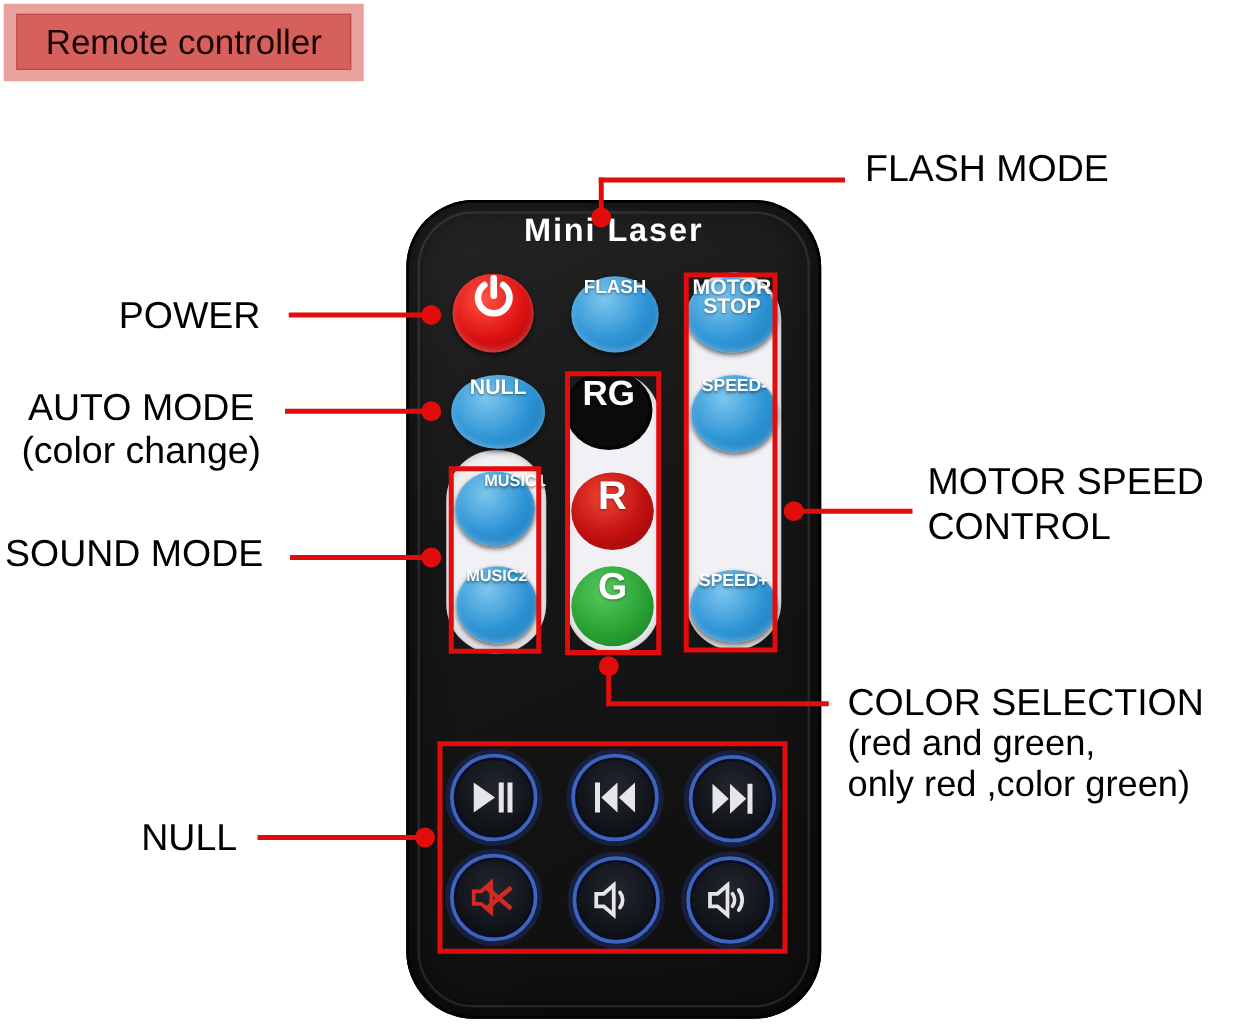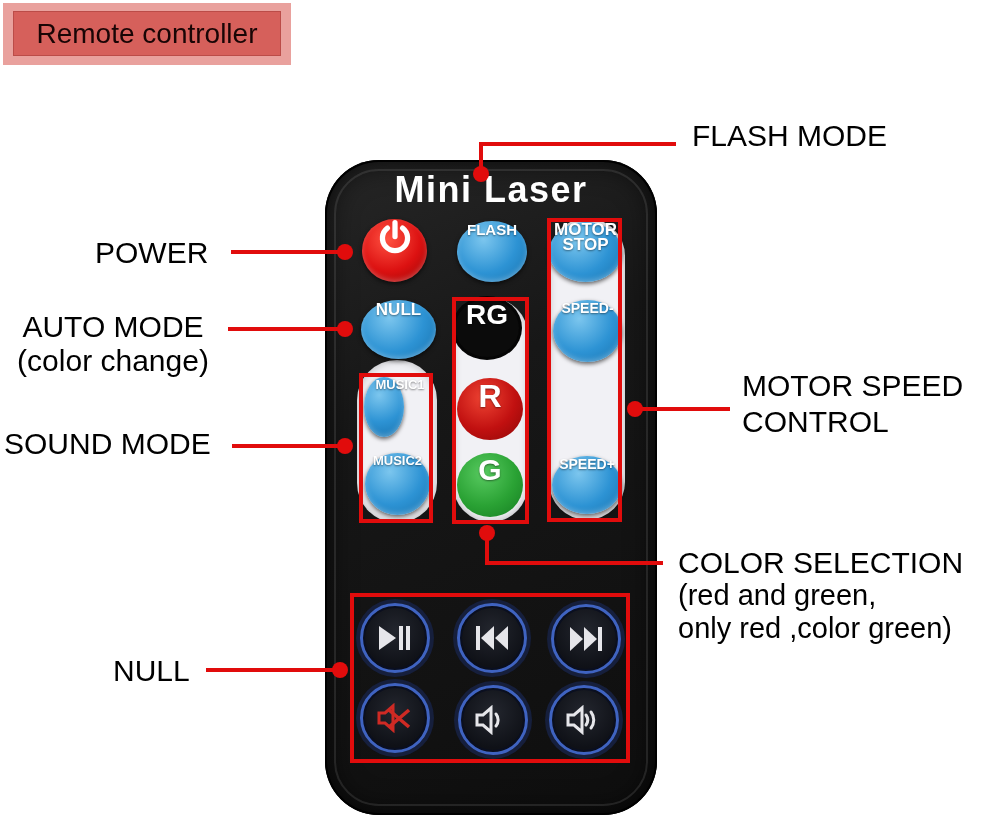--- a/index.html
+++ b/index.html
@@ -12,21 +12,21 @@
              border:1px solid #bb4c48;display:flex;align-items:center;justify-content:center;}
   .tag-inner span{font-size:28px;color:#190505;}
 
   
   .remote{position:absolute;left:325px;top:160px;width:332px;height:655px;border-radius:54px;
           background:linear-gradient(155deg,#262626 0%,#171717 35%,#0e0e0e 100%);
           box-shadow:inset 0 0 0 2px #000, inset 0 0 30px rgba(0,0,0,.85);}
   .remote::after{content:"";position:absolute;inset:9px;border-radius:45px;
           border:2px solid rgba(150,150,150,.18);pointer-events:none;}
   .brand{position:absolute;left:0;right:0;top:9px;text-align:center;color:#fff;
-         font-weight:bold;font-size:36px;letter-spacing:1.5px;}
+         font-weight:bold;font-size:26px;letter-spacing:1.5px;}
 
   .strip{position:absolute;background:#f1f1f5;box-shadow:inset 0 0 8px rgba(0,0,0,.25);}
   .strip-left {left:32px; top:200px;width:80px;height:163px;border-radius:40px;}
   .strip-mid  {left:128px;top:138px;width:75px;height:224px;border-radius:38px;}
   .strip-right{left:224px;top:58px; width:76px;height:302px;border-radius:38px;}
 
   
   .rbtn{position:absolute;border:none;border-radius:50%;padding:0;margin:0;cursor:pointer;
         display:flex;flex-direction:column;align-items:center;justify-content:flex-start;
         color:#fff;font-weight:bold;font-family:inherit;text-shadow:0 1px 2px rgba(0,0,0,.45);}
@@ -34,21 +34,21 @@
         box-shadow:0 2px 4px rgba(0,0,0,.6), inset 0 -2px 5px rgba(255,255,255,.28);}
   #btn-power{left:37px;top:59px;width:65px;height:63px;
         background:radial-gradient(circle at 40% 32%, #ff5242 0%, #dc1111 55%, #940505 100%);
         box-shadow:0 2px 4px rgba(0,0,0,.6), inset 0 -2px 5px rgba(255,255,255,.25);}
   #btn-flash{left:132px;top:61px;width:70px;height:61px;font-size:15px;}
   #btn-motor-stop{left:224px;top:62px;width:73px;height:60px;font-size:17px;line-height:15px;}
   #btn-auto{left:36px;top:140px;width:75px;height:59px;font-size:17px;}
   #btn-rg{left:130px;top:139px;width:64px;height:58px;background:#0b0b0b;font-size:28px;
           box-shadow:0 0 0 3px #050505;}
   #btn-speed-minus{left:228px;top:140px;width:69px;height:62px;font-size:14px;}
-  #btn-music1{left:39px;top:217px;width:40px;height:60px;font-size:13px;padding-left:32px;}
+  #btn-music1{left:39px;top:217px;width:64px;height:60px;font-size:13px;padding-left:32px;}
   #btn-r{left:132px;top:218px;width:66px;height:62px;font-size:32px;
         background:radial-gradient(circle at 40% 32%, #ee4433 0%, #c11010 55%, #8c0707 100%);}
   #btn-music2{left:40px;top:293px;width:65px;height:62px;font-size:13px;}
   #btn-g{left:132px;top:293px;width:66px;height:64px;font-size:30px;
         background:radial-gradient(circle at 40% 32%, #58ca60 0%, #2aa234 55%, #157c21 100%);}
   #btn-speed-plus{left:227px;top:296px;width:70px;height:58px;font-size:14px;}
 
   
   .outline{position:absolute;border:4px solid #e10c0c;box-sizing:border-box;z-index:5;}
   #outline-sound{left:34px;top:213px;width:74px;height:150px;}

